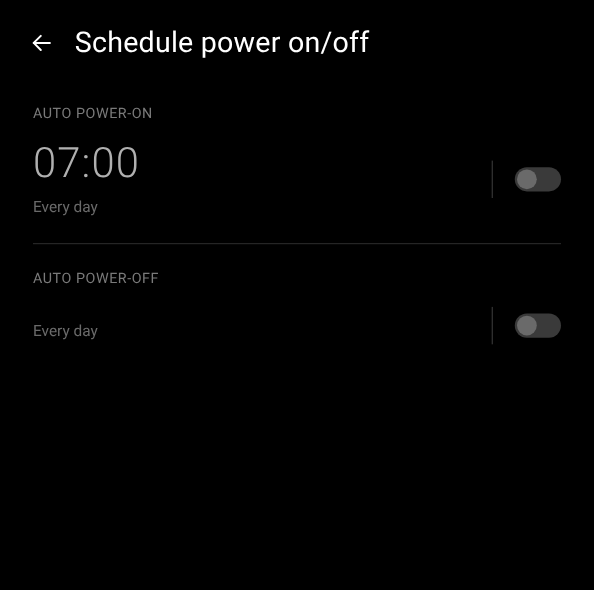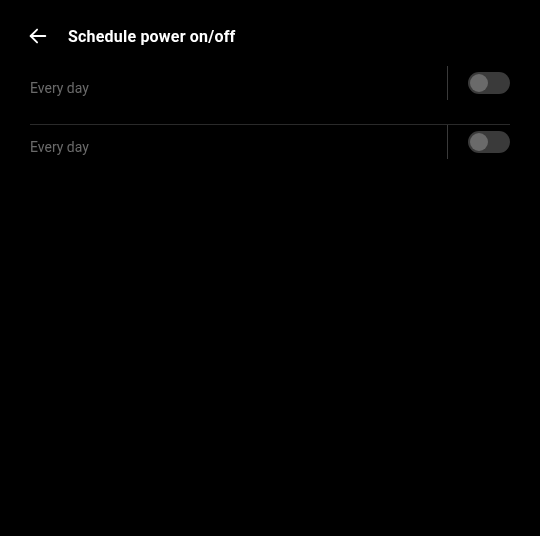--- a/index.html
+++ b/index.html
@@ -23,22 +23,22 @@
     }
     .back-icon {
       width: 24px;
       height: 24px;
       display: flex;
       align-items: center;
       justify-content: center;
       cursor: pointer;
     }
     .header-title {
-      font-size: 16px;
-      font-weight: 700;
+      font-size: 26px;
+      font-weight: 400;
       color: #fff;
       letter-spacing: 0.2px;
     }
     .section {
       padding: 0 30px;
     }
     .section-label {
       font-size: 13px;
       color: #7a7a7a;
       letter-spacing: 0.5px;
@@ -108,36 +108,39 @@
   <div class="back-icon">
     <svg width="22" height="22" viewBox="0 0 24 24" fill="none" stroke="#fff" stroke-width="2" stroke-linecap="round" stroke-linejoin="round">
       <line x1="20" y1="12" x2="4" y2="12"></line>
       <polyline points="11 5 4 12 11 19"></polyline>
     </svg>
   </div>
   <div class="header-title">Schedule power on/off</div>
 </div>
 
 <div class="section">
+  <div class="section-label">AUTO POWER-ON</div>
   <div class="row">
     <div class="row-left">
+      <div class="time">07:00</div>
       <div class="sub">Every day</div>
     </div>
     <div class="row-right">
       <div class="vline"></div>
       <div class="toggle">
         <div class="toggle-knob"></div>
       </div>
     </div>
   </div>
 </div>
 
 <div class="divider"></div>
 
 <div class="section">
+  <div class="section-label">AUTO POWER-OFF</div>
   <div class="row">
     <div class="row-left">
       <div class="sub">Every day</div>
     </div>
     <div class="row-right">
       <div class="vline"></div>
       <div class="toggle">
         <div class="toggle-knob"></div>
       </div>
     </div>

